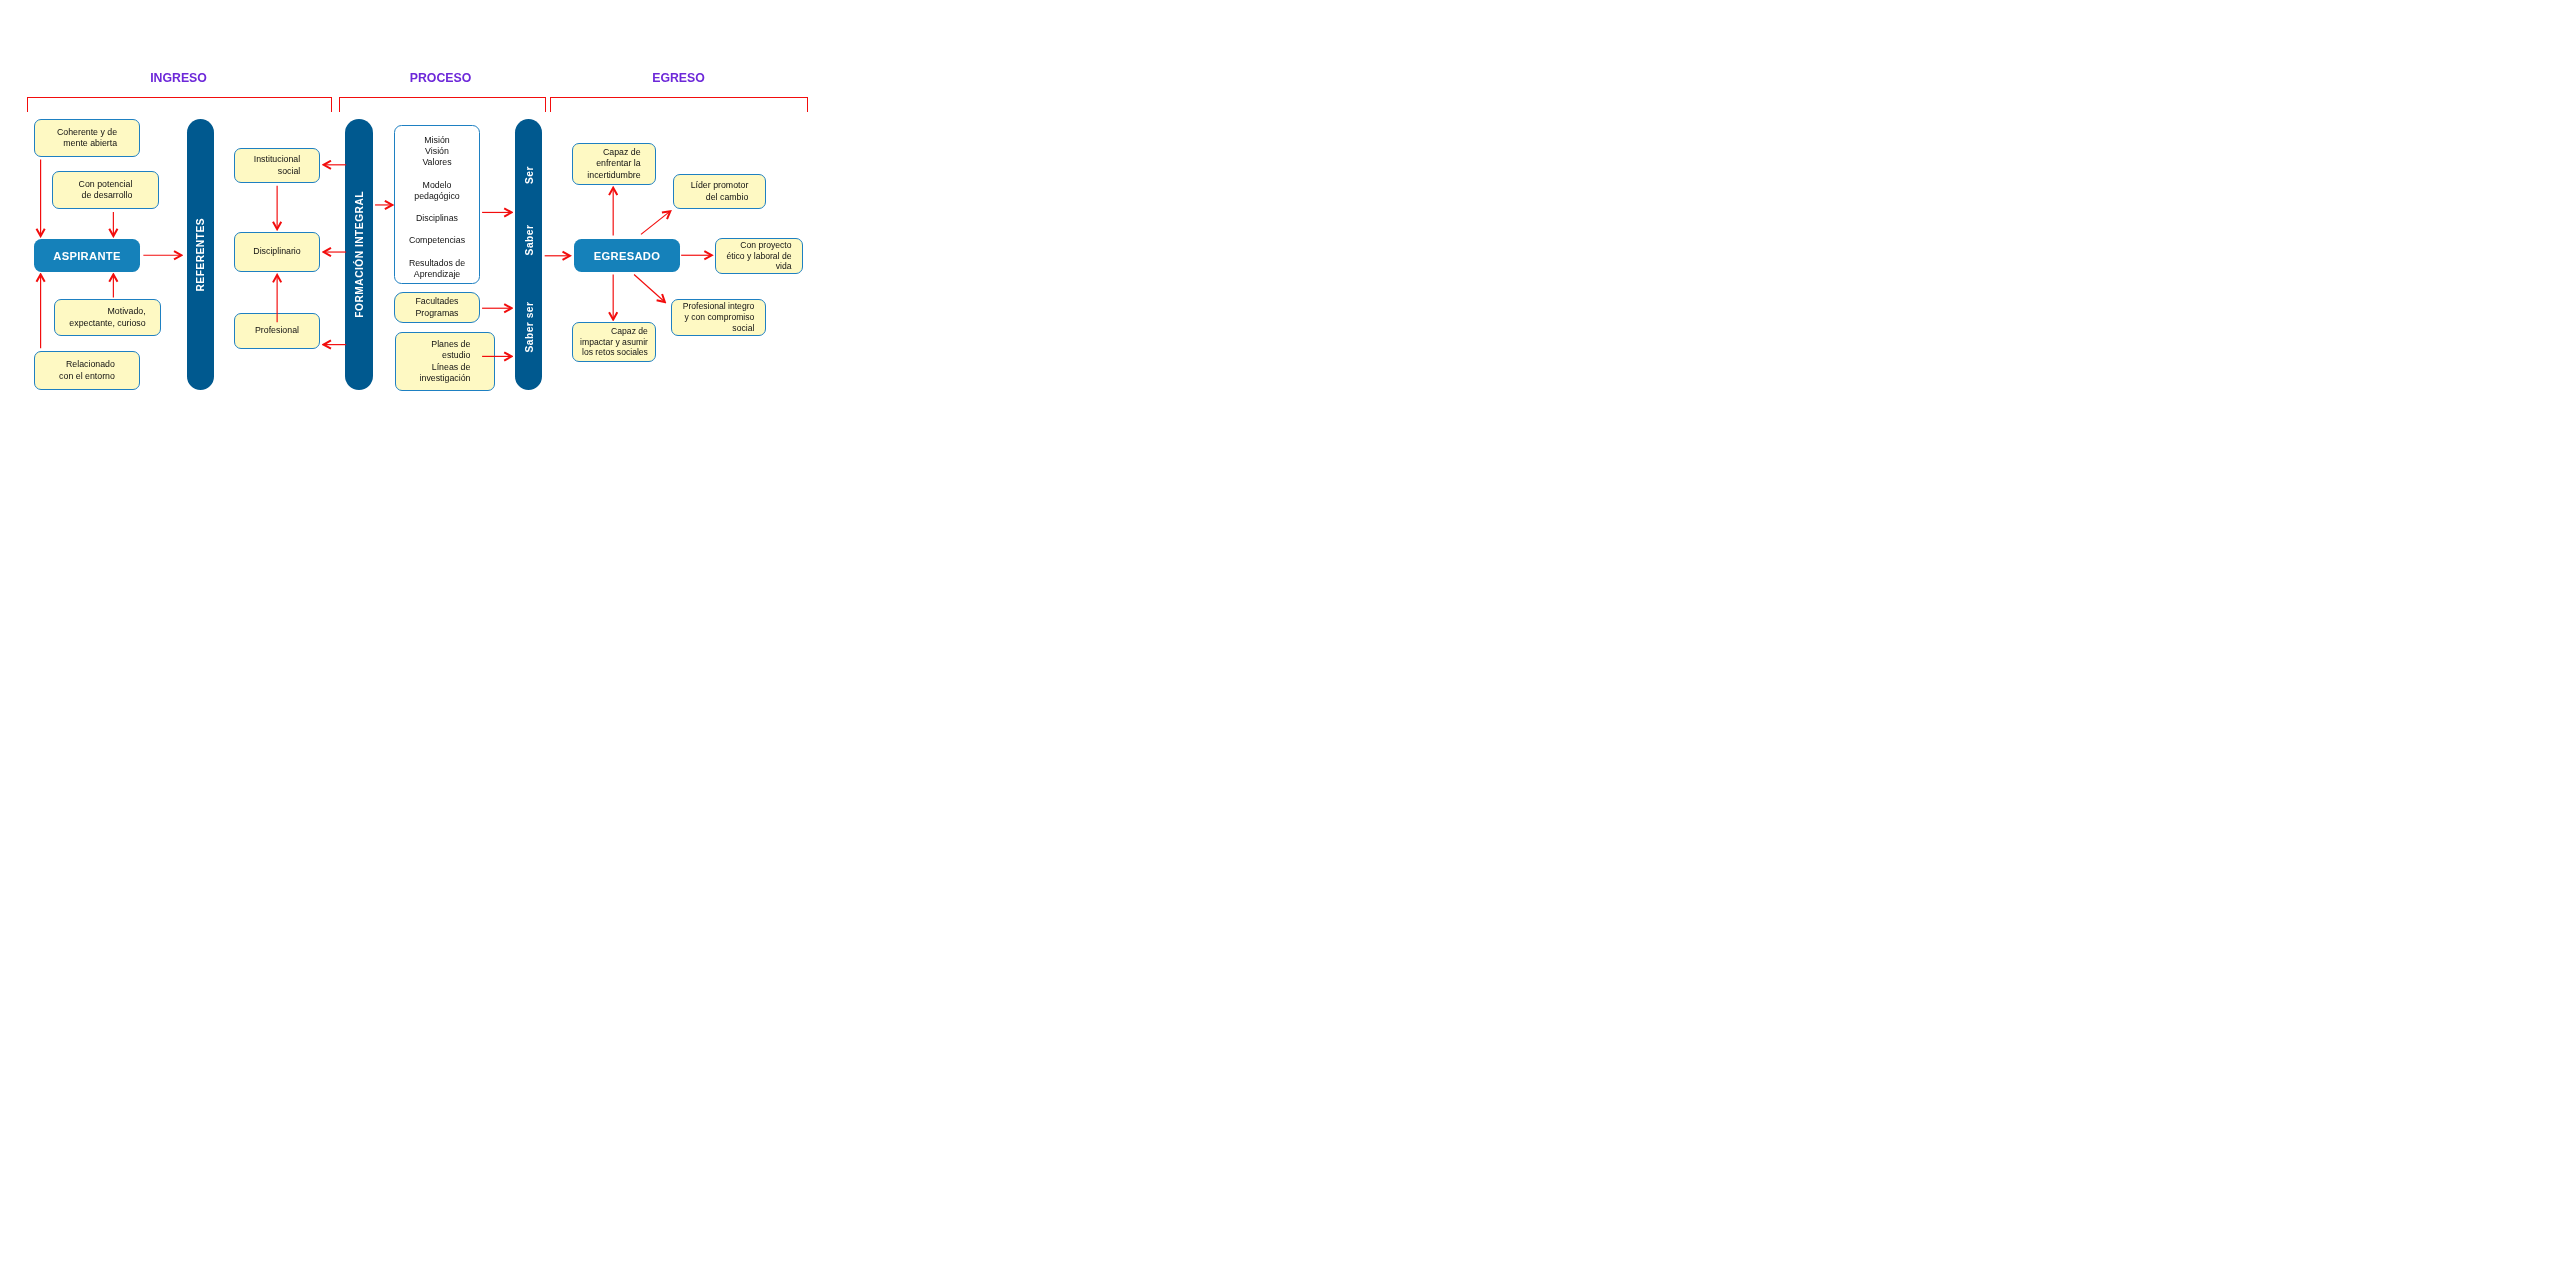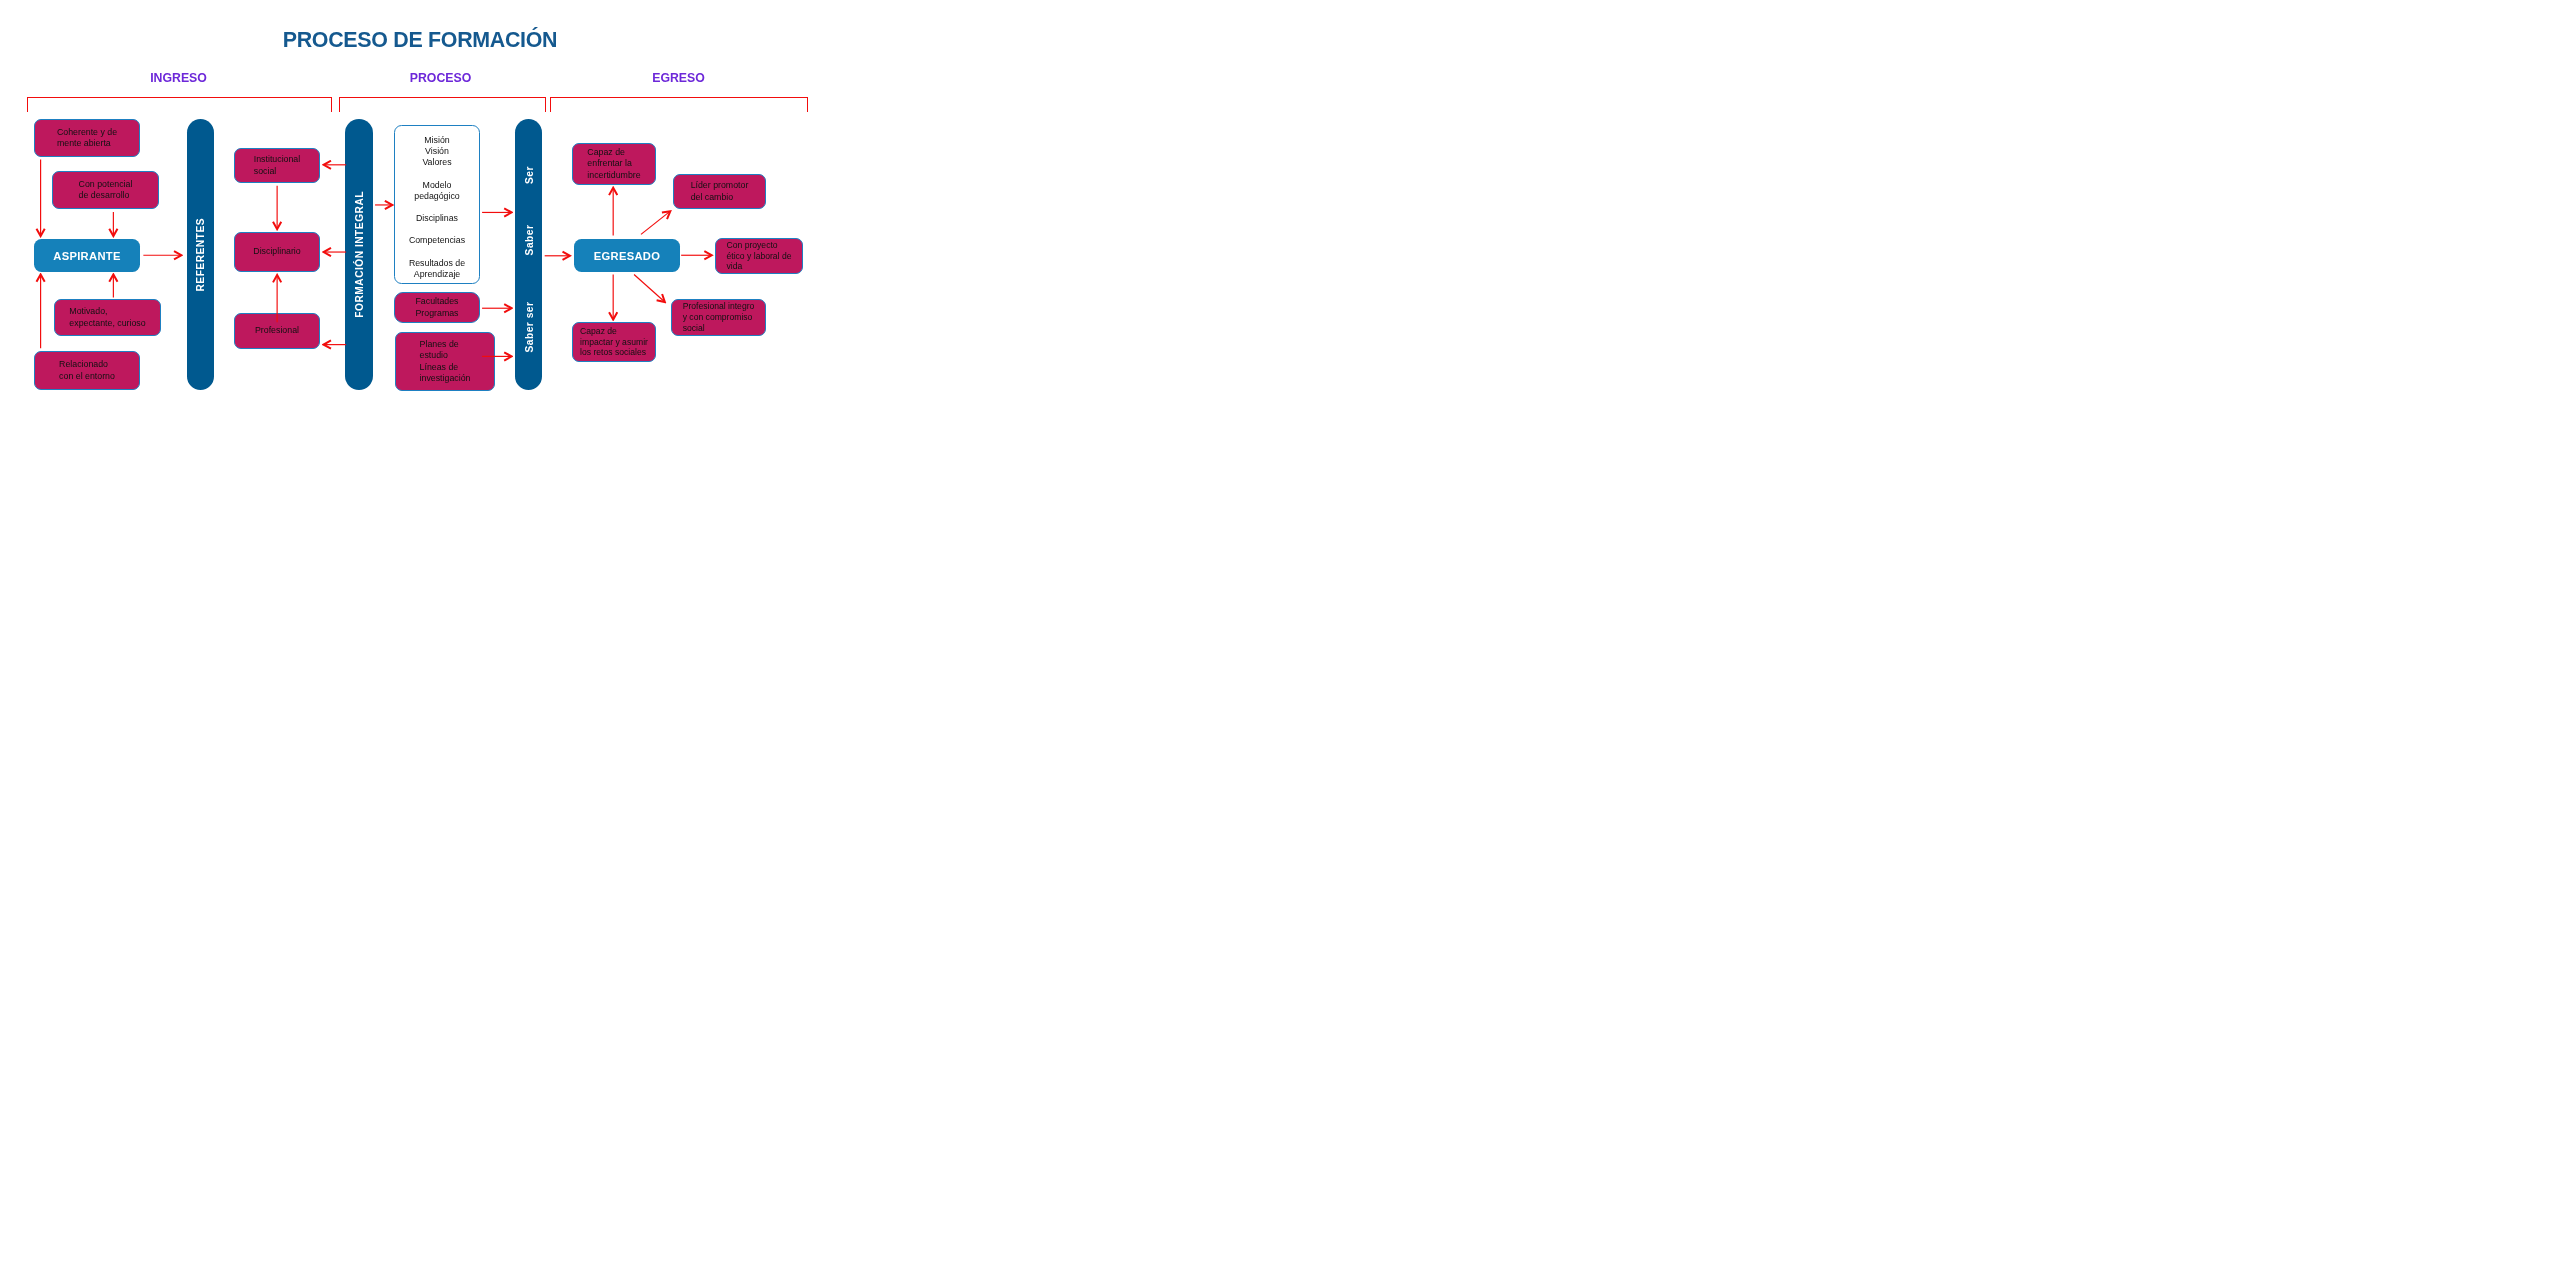--- a/index.html
+++ b/index.html
@@ -24,25 +24,25 @@
     position:absolute;width:161px;text-align:center;top:71px;
     font-size:12.3px;font-weight:700;color:#6d28d9;
   }
   .bracket{
     position:absolute;top:97px;height:14px;
     border-top:1.6px solid var(--arrow-red);
     border-left:1.6px solid var(--arrow-red);
     border-right:1.6px solid var(--arrow-red);
   }
   .box{
-    position:absolute;background:#be185d;
+    position:absolute;background:#fef9c3;
     border:1.3px solid var(--border-blue);
     border-radius:7px;
     display:flex;align-items:center;justify-content:center;
-    text-align:left;color:var(--text-black);
+    text-align:right;color:var(--text-black);
     font-size:8.8px;line-height:1.27;white-space:pre-line;
     padding:1.6px 2.7px;box-sizing:border-box;
   }
   .pill{
     position:absolute;background:var(--pill-blue);border-radius:7.5px;
     display:flex;align-items:center;justify-content:center;
     color:#fff;font-weight:700;font-size:11.2px;letter-spacing:0.3px;
     text-align:right;box-sizing:border-box;
   }
   .vbar{
@@ -71,21 +71,20 @@
   .divider.thick{height:1.9px;background:var(--divider-dark);}
   #arrows{position:absolute;left:0;top:0;width:840px;height:419px;pointer-events:none;}
   .arrow{stroke:var(--arrow-red);stroke-width:2.2;fill:none;}
   .ahp{fill:none;stroke:var(--arrow-red);stroke-width:1.7;}
 </style>
 </head>
 <body>
 
 <div id="canvas">
 
-  <div class="title">PROCESO DE FORMACIÓN</div>
 
   <div class="sec-header" style="left:98px;">INGRESO</div>
   <div class="sec-header" style="left:360px;">PROCESO</div>
   <div class="sec-header" style="left:598px;">EGRESO</div>
 
   <div class="bracket" style="left:27px;width:303px;"></div>
   <div class="bracket" style="left:339px;width:205px;"></div>
   <div class="bracket" style="left:550px;width:256px;"></div>
 
   <div class="box" style="left:34px;top:119px;width:106px;height:38px;">Coherente y de

